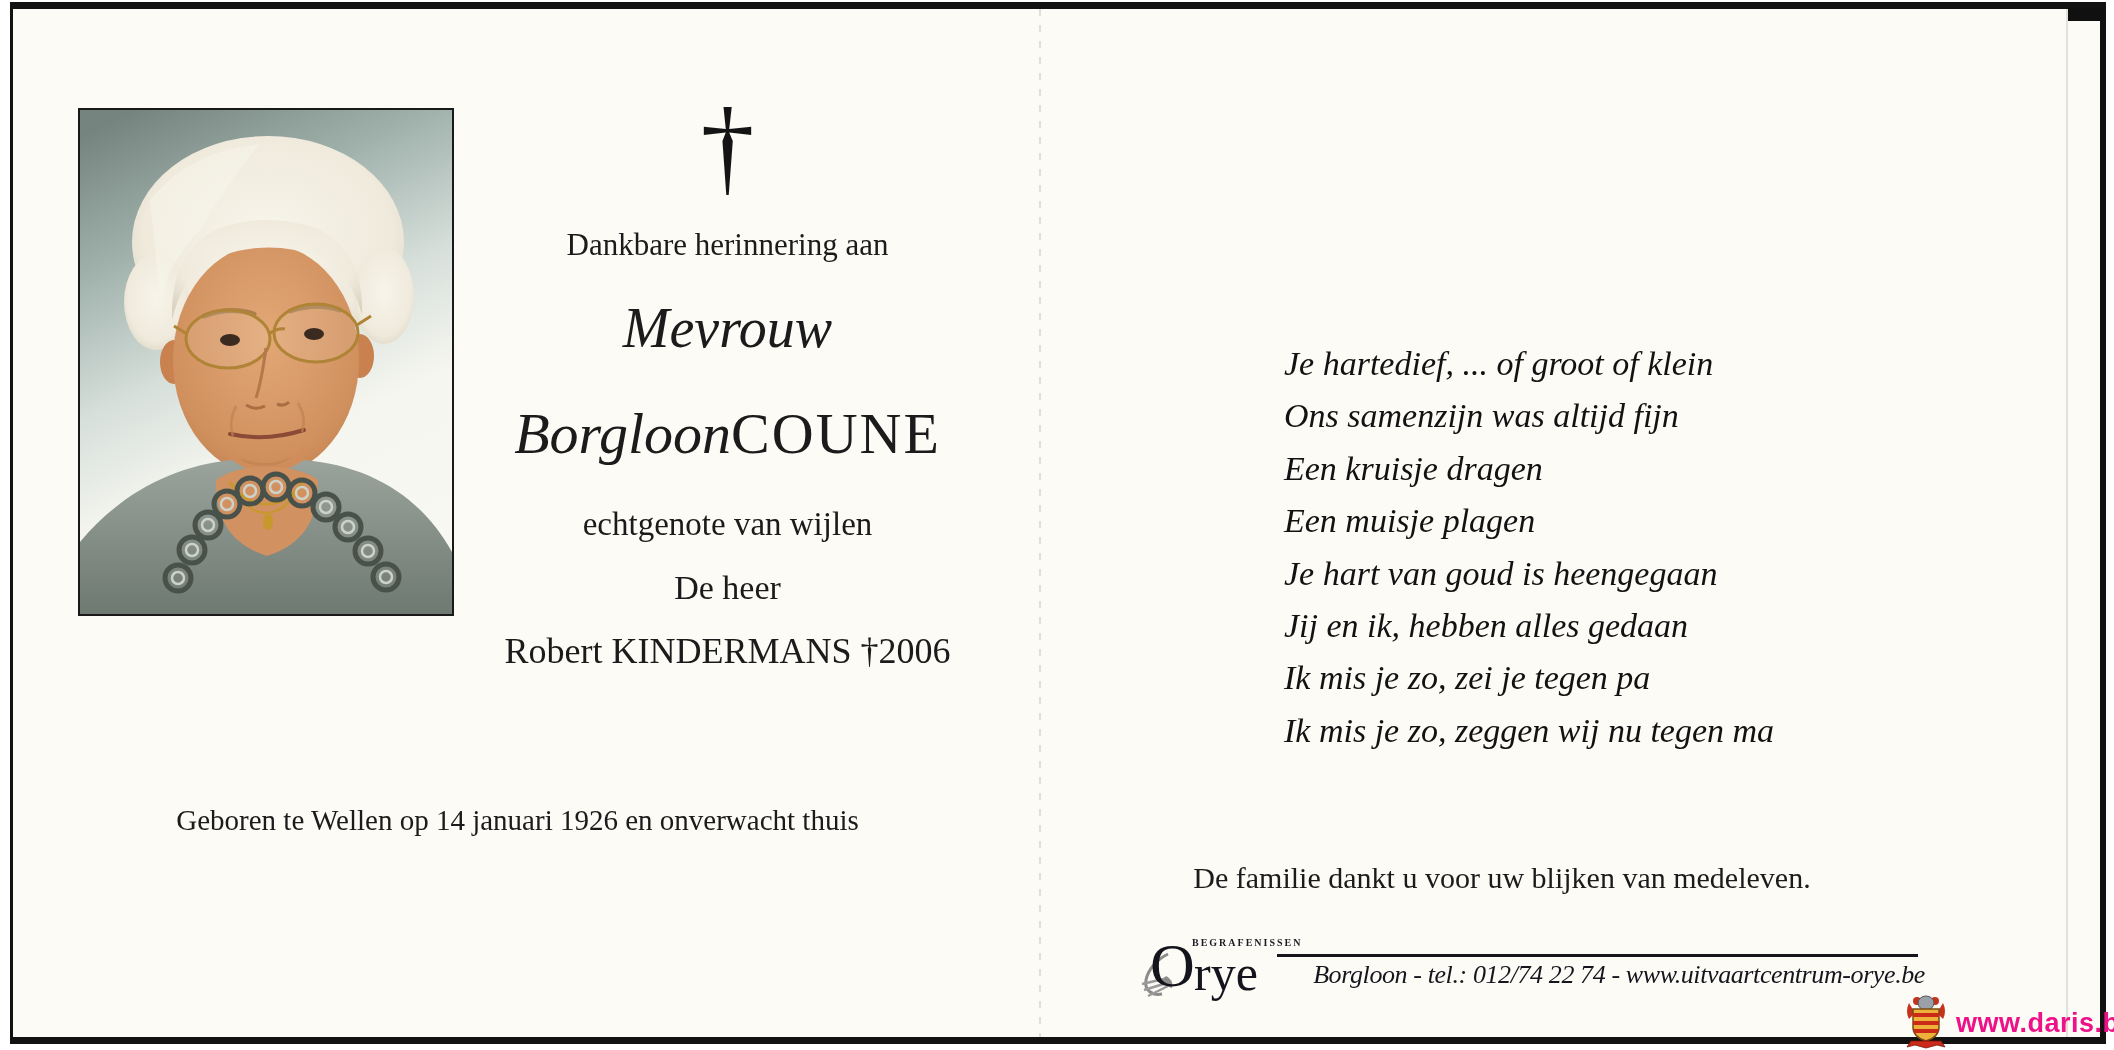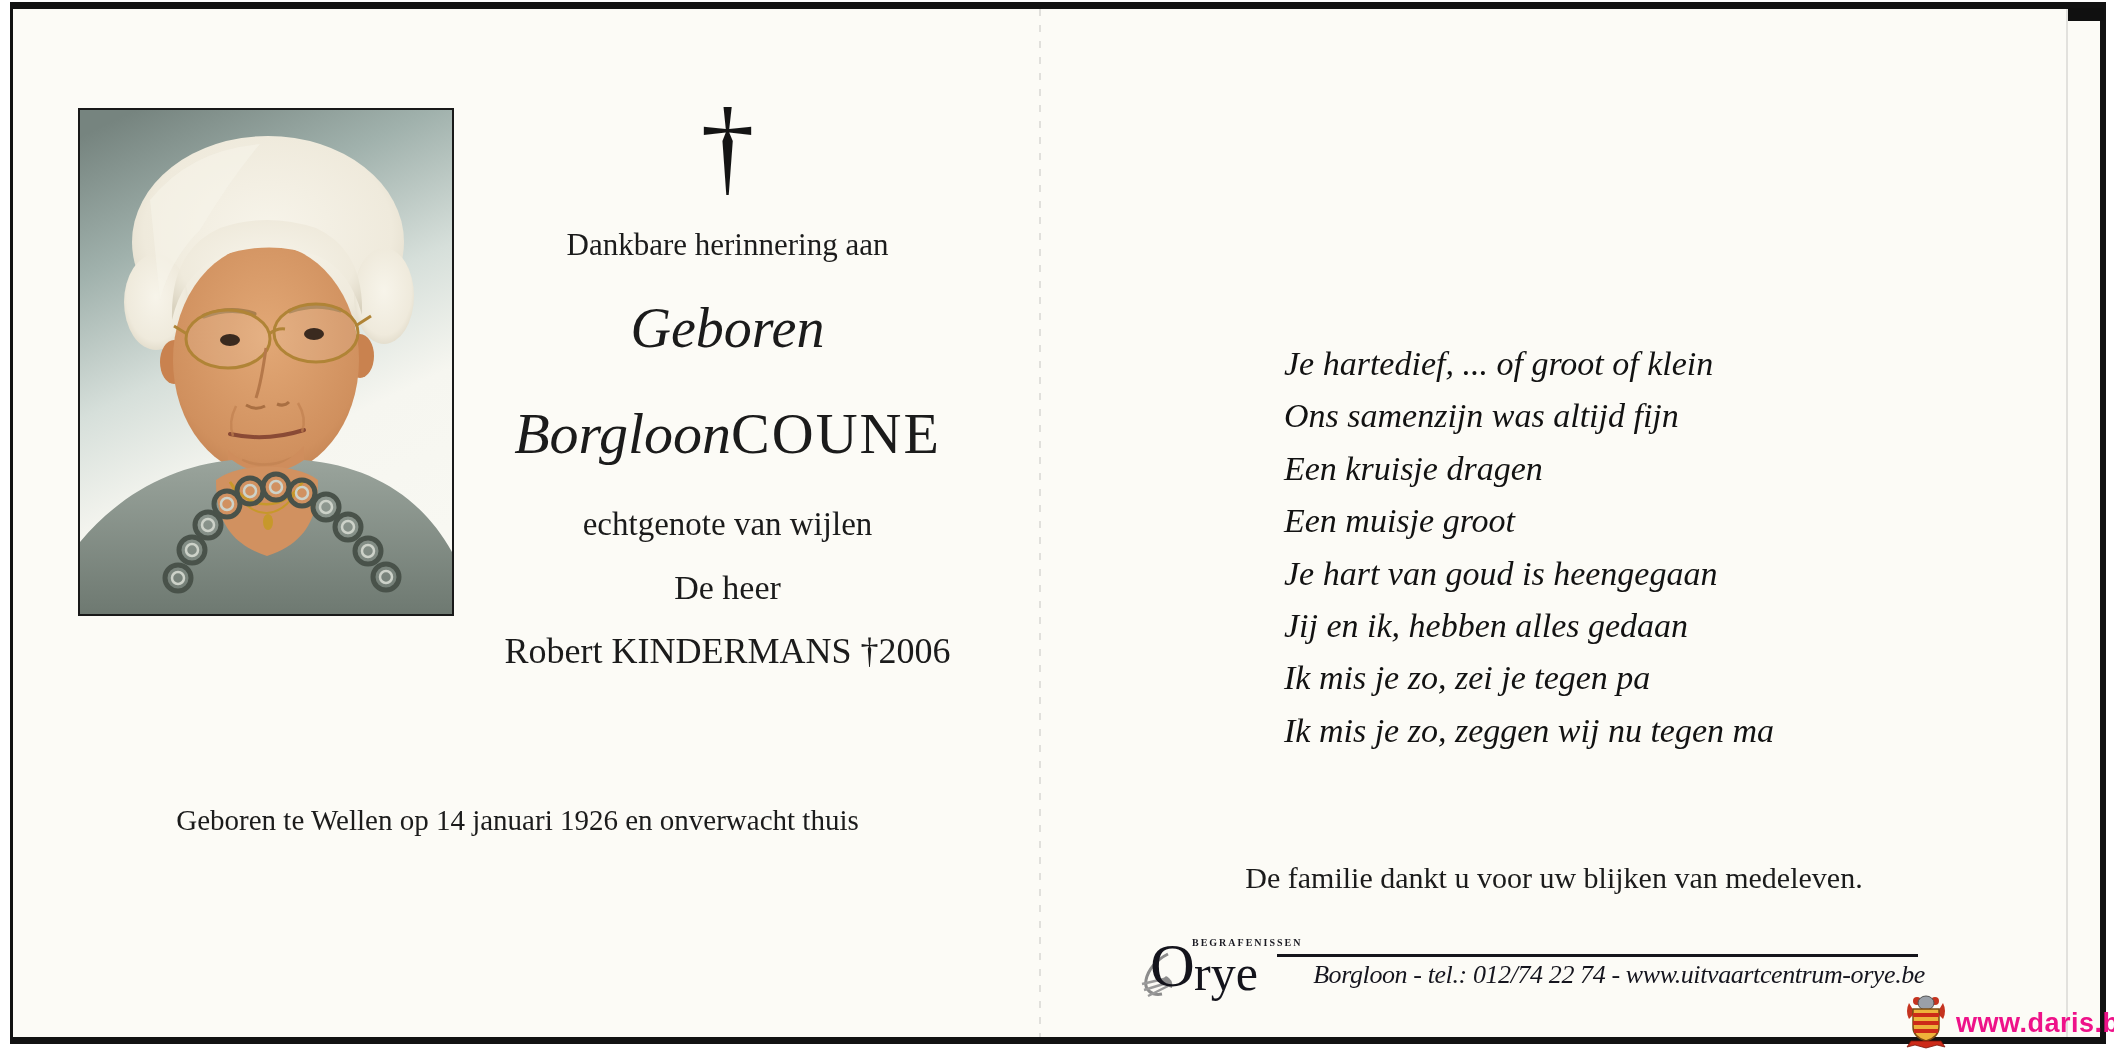--- a/index.html
+++ b/index.html
@@ -22,21 +22,21 @@
   .honorific{font-size:56px;font-style:italic;}
   .name{font-size:58px;}
   .name .fn{font-style:italic;}
   .name .ln2{letter-spacing:2px;margin-left:0;}
   .spouse1{font-size:33px;}
   .spouse2{font-size:34px;}
   .spouse3{font-size:36px;}
   .life{left:60px;width:915px;text-align:center;font-size:29px;white-space:nowrap;}
   
   .poem{left:1284px;top:338px;font-size:34px;font-style:italic;line-height:52.4px;color:#121212;white-space:nowrap;}
-  .thanks{left:1204px;width:700px;top:861px;text-align:center;font-size:30px;white-space:nowrap;}
+  .thanks{left:1152px;width:700px;top:861px;text-align:center;font-size:30px;white-space:nowrap;}
   
   .brand-o{left:1150px;top:934px;font-size:62px;line-height:1;color:#14141c;}
   .brand-rest{left:1194px;top:948px;font-size:50px;line-height:1;color:#14141c;}
   .brand-tag{left:1192px;top:937px;font-size:10px;letter-spacing:2px;color:#1a1a22;font-weight:bold;}
   .logo-rule{left:1277px;top:954px;width:641px;height:3px;background:#15151b;}
   .contact{left:1280px;top:960px;width:645px;text-align:right;font-size:26px;font-style:italic;
            letter-spacing:-0.4px;color:#15151e;white-space:nowrap;}
   
   .wm-text{left:1956px;top:1008px;font-size:27px;font-weight:bold;
            font-family:"Liberation Sans","DejaVu Sans",sans-serif;letter-spacing:0.5px;}
@@ -149,35 +149,35 @@
           <circle cx="246" cy="397" r="6"></circle>
           <circle cx="268" cy="417" r="6"></circle>
         <circle cx="288" cy="441" r="6"></circle>
           <circle cx="306" cy="467" r="6"></circle>
       </g>
     </svg>
   </div>
 
   <div class="abs center-col cross" style="top:92px;">†</div>
   <div class="abs center-col intro" style="top:227px;">Dankbare herinnering aan</div>
-  <div class="abs center-col honorific" style="top:296px;">Geboren</div>
+  <div class="abs center-col honorific" style="top:296px;">Mevrouw</div>
   <div class="abs center-col name" style="top:400px;">
     <span class="fn">Borgloon</span><span class="ln2">COUNE</span>
   </div>
   <div class="abs center-col spouse1" style="top:506px;">echtgenote van wijlen</div>
   <div class="abs center-col spouse2" style="top:569px;">De heer</div>
   <div class="abs center-col spouse3" style="top:630px;">Robert KINDERMANS †2006</div>
 
   <div class="abs life" style="top:804px;">Geboren te Wellen op 14 januari 1926 en onverwacht thuis</div>
 
   <div class="abs poem">
     <div>Je hartedief, ... of groot of klein</div>
     <div>Ons samenzijn was altijd fijn</div>
     <div>Een kruisje dragen</div>
-    <div>Een muisje groot</div>
+    <div>Een muisje plagen</div>
     <div>Je hart van goud is heengegaan</div>
     <div>Jij en ik, hebben alles gedaan</div>
     <div>Ik mis je zo, zei je tegen pa</div>
     <div>Ik mis je zo, zeggen wij nu tegen ma</div>
   </div>
 
   <div class="abs thanks">De familie dankt u voor uw blijken van medeleven.</div>
 
   <div class="abs" style="left:1136px;top:928px;width:790px;height:80px;">
 

